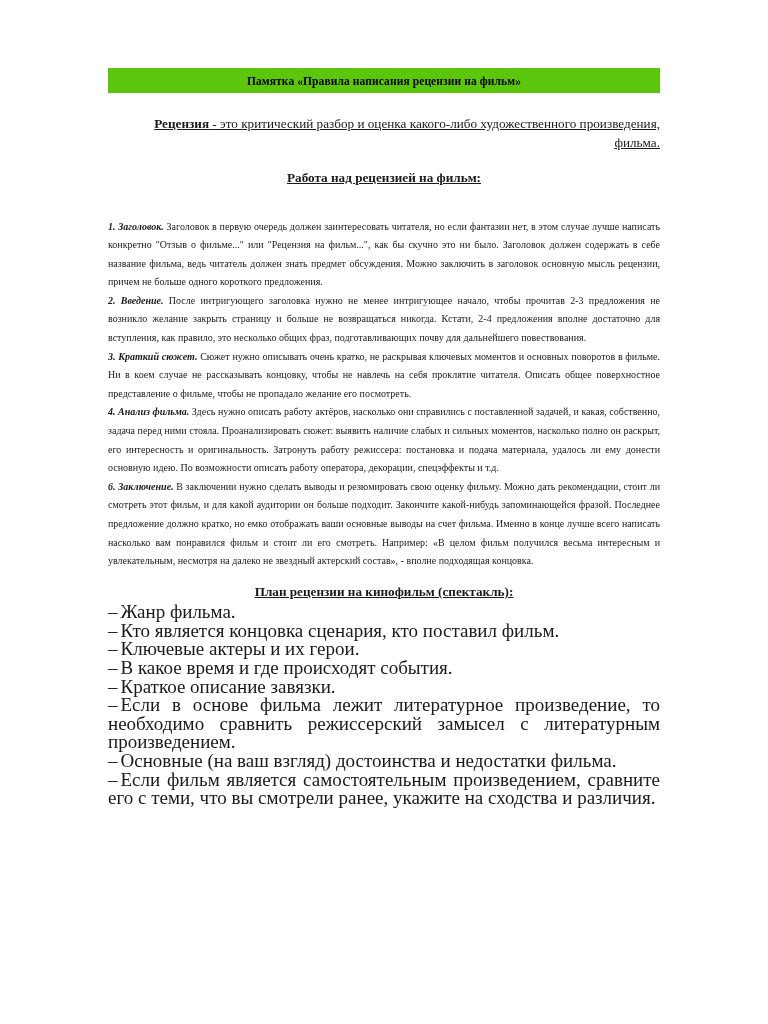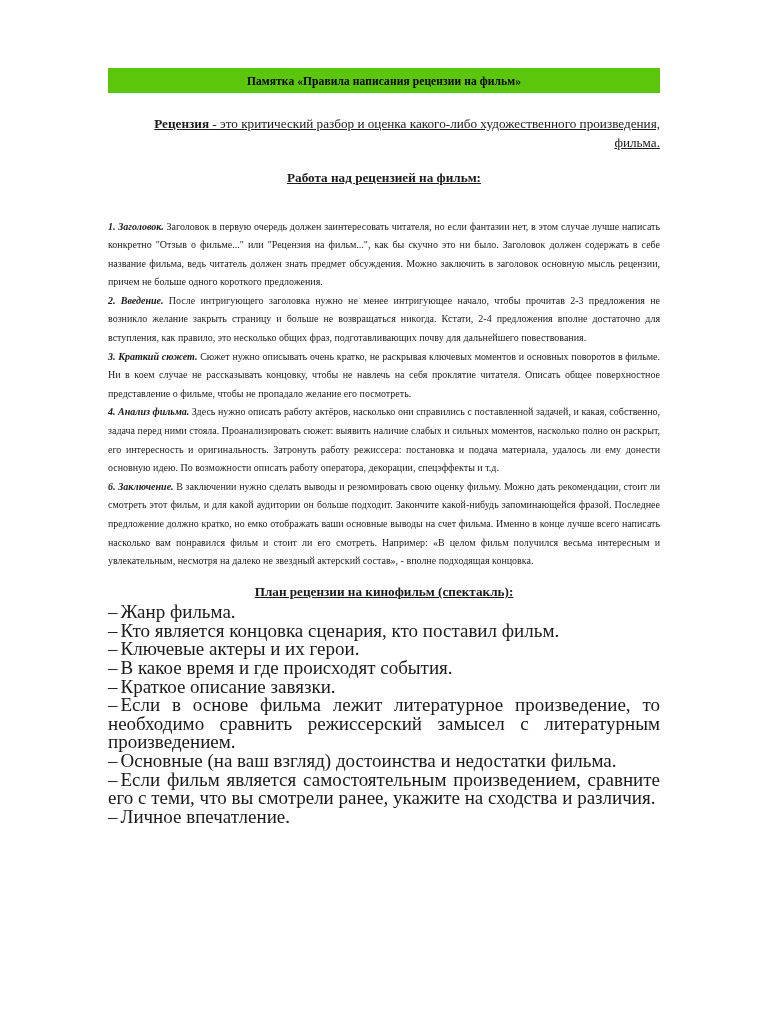--- a/index.html
+++ b/index.html
@@ -132,16 +132,15 @@
 
   <ul class="plan-list">
     <li><span class="dash">–</span><span>Жанр фильма.</span></li>
     <li><span class="dash">–</span><span>Кто является концовка сценария, кто поставил фильм.</span></li>
     <li><span class="dash">–</span><span>Ключевые актеры и их герои.</span></li>
     <li><span class="dash">–</span><span>В какое время и где происходят события.</span></li>
     <li><span class="dash">–</span><span>Краткое описание завязки.</span></li>
     <li><span class="dash">–</span><span>Если в основе фильма лежит литературное произведение, то необходимо сравнить режиссерский замысел с литературным произведением.</span></li>
     <li><span class="dash">–</span><span>Основные (на ваш взгляд) достоинства и недостатки фильма.</span></li>
     <li><span class="dash">–</span><span>Если фильм является самостоятельным произведением, сравните его с теми, что вы смотрели ранее, укажите на сходства и различия.</span></li>
-    <li><span class="dash">–</span><span>Личное впечатление.</span></li>
   </ul>
 
 </div>
 
 </body></html>

